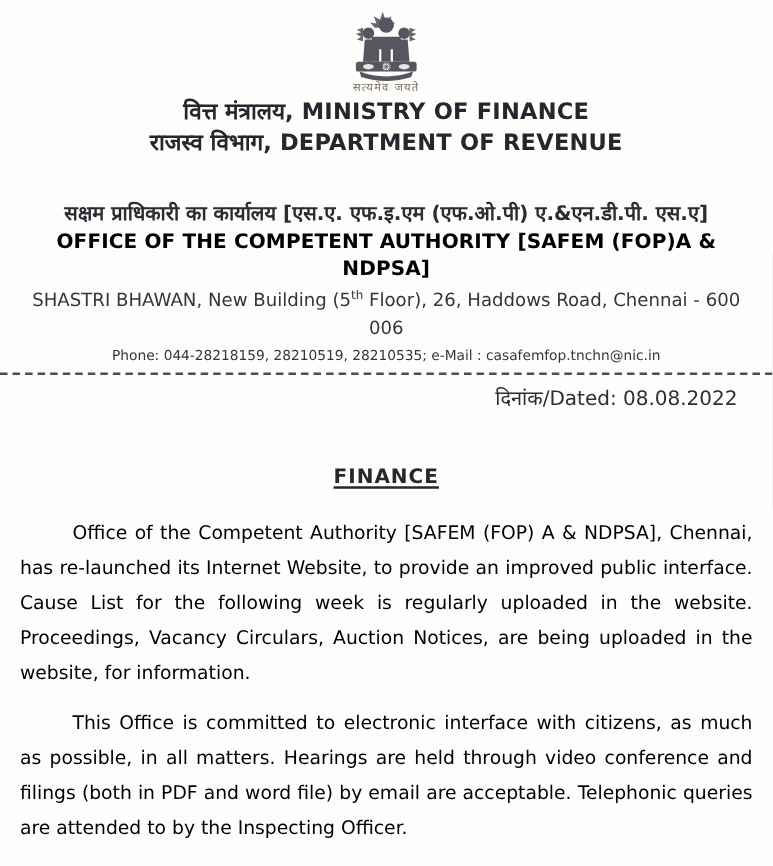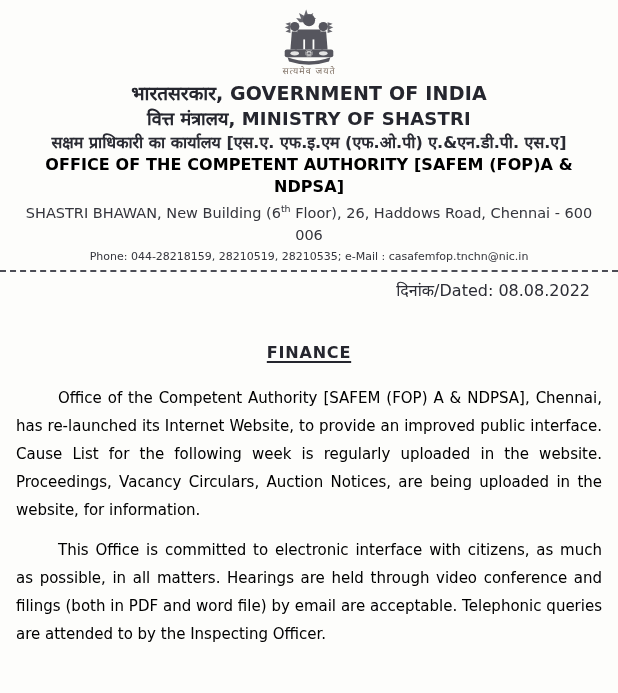--- a/index.html
+++ b/index.html
@@ -29,21 +29,21 @@
     line-height: 11px;
     margin-top: -2px;
   }
 
   .hl { color: #25262e; }
   .hline1 { font-size: 19px; line-height: 26px; margin-top: 3px; }
   .hline2, .hline3 { font-size: 18px; line-height: 25px; }
   .hline1 .en, .hline2 .en, .hline3 .en { font-weight: 700; letter-spacing: .2px; }
   .hline1 .hi, .hline2 .hi, .hline3 .hi { font-weight: 600; }
 
-  .office-hi { font-size: 16px; line-height: 23px; font-weight: 600; color: #2a2b33; }
+  .office-hi { font-size: 16px; line-height: 23px; font-weight: 600; color: #2a2b33; margin-top: 32px; }
   .office-en { font-size: 16px; line-height: 22px; font-weight: 700; color: #000000; letter-spacing: .1px; }
 
   .address-line { font-size: 14.5px; line-height: 22px; color: #34353c; }
   .address-line sup { font-size: 9.5px; }
   .contact-line { font-size: 11px; line-height: 22px; color: #34353c; }
 
   .dash-divider {
     margin: 2px -16px 0 -16px;
     border-top: 2px dashed #4c4d55;
     height: 0;
@@ -120,30 +120,30 @@
           <circle cx="60" cy="63.5" r="5" fill="#fdfdfb"></circle>
           <circle cx="60" cy="63.5" r="4.4" fill="none" stroke="#56565e" stroke-width="1.2"></circle>
           <path d="M60 59.5 v8 M56 63.5 h8 M57.2 60.7 l5.6 5.6 M62.8 60.7 l-5.6 5.6" stroke="#56565e" stroke-width="0.9"></path>
 
           <path d="M30 69 Q60 80 90 69 L88 75 Q60 84 32 75 Z" fill="#56565e"></path>
         </svg>
       </span>
       <div class="emblem-motto">सत्यमेव जयते</div>
     </div>
 
-    <div class="hline1 hl"><span class="hi">भारतसरकार,</span><span class="en"> GOVERNMENT OF INDIA</span></div>
 
-    <div class="hline2 hl"><span class="hi">वित्त मंत्रालय,</span><span class="en"> MINISTRY OF SHASTRI</span></div>
+    <div class="hline2 hl"><span class="hi">वित्त मंत्रालय,</span><span class="en"> MINISTRY OF FINANCE</span></div>
 
+    <div class="hline3 hl"><span class="hi">राजस्व विभाग,</span><span class="en"> DEPARTMENT OF REVENUE</span></div>
 
     <div class="office-hi">सक्षम प्राधिकारी का कार्यालय [एस.ए. एफ.इ.एम (एफ.ओ.पी) ए.&amp;एन.डी.पी. एस.ए]</div>
 
     <div class="office-en">OFFICE OF THE COMPETENT AUTHORITY [SAFEM (FOP)A &amp; NDPSA]</div>
 
-    <div class="address-line"><span>SHASTRI BHAWAN, New Building (6</span><sup>th</sup><span> Floor), 26, Haddows Road, Chennai - 600 006</span></div>
+    <div class="address-line"><span>SHASTRI BHAWAN, New Building (5</span><sup>th</sup><span> Floor), 26, Haddows Road, Chennai - 600 006</span></div>
 
     <div class="contact-line">Phone: 044-28218159, 28210519, 28210535; e-Mail : casafemfop.tnchn@nic.in</div>
   </div>
 
   <div class="dash-divider"></div>
 
   <div class="date-line">दिनांक/Dated: 08.08.2022</div>
 
   <div class="message-heading">FINANCE</div>
 

